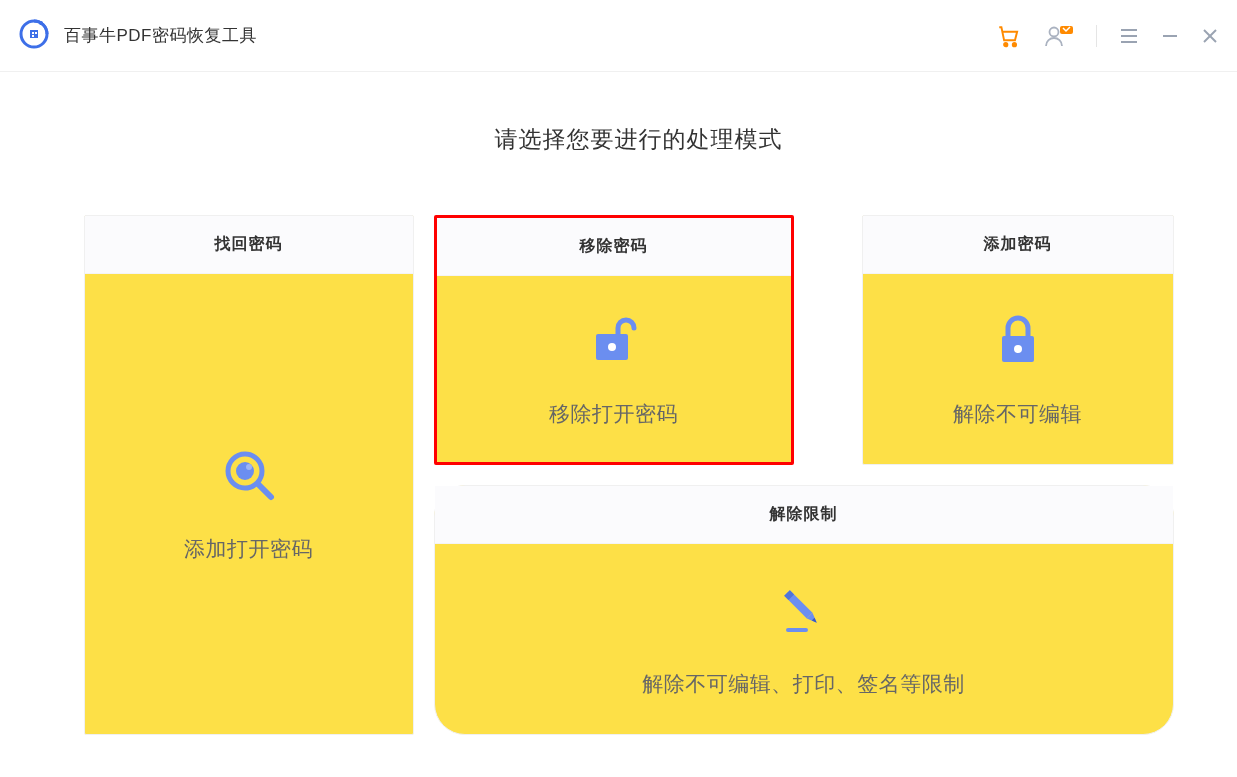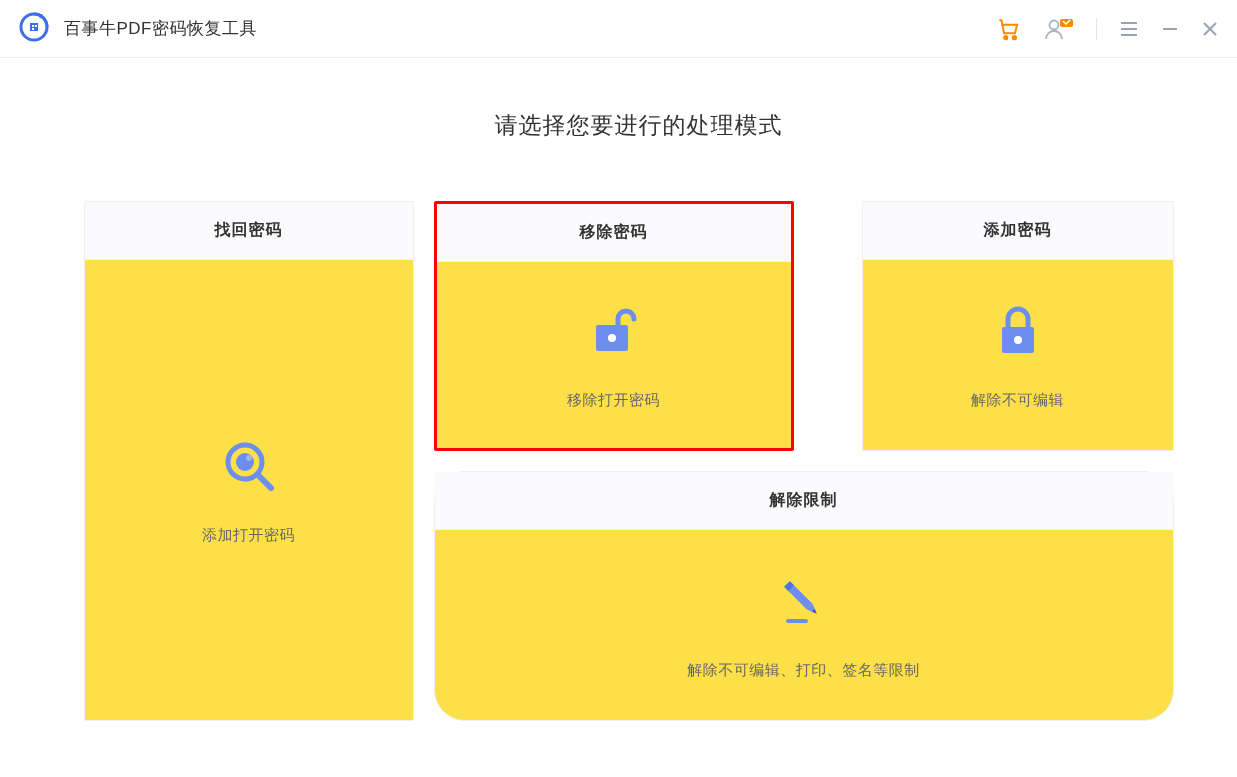--- a/index.html
+++ b/index.html
@@ -4,21 +4,21 @@
   <style>
     * { margin: 0; padding: 0; box-sizing: border-box; }
     body {
       font-family: "Microsoft YaHei", "PingFang SC", -apple-system, sans-serif;
       background: #fff;
       width: 1237px;
       height: 777px;
       overflow: hidden;
     }
     .titlebar {
-      height: 58px;
+      height: 72px;
       display: flex;
       align-items: center;
       padding: 3px 18px;
       border-bottom: 1px solid #f0f0f0;
     }
     .logo-wrap { display: flex; align-items: center; gap: 14px; }
     .app-title { font-size: 17px; color: #333; font-weight: 500; letter-spacing: 0.5px; }
     .titlebar-spacer { flex: 1; }
     .titlebar-actions { display: flex; align-items: center; gap: 22px; }
     .icon-btn { cursor: pointer; display: flex; align-items: center; justify-content: center; }
@@ -56,21 +56,21 @@
       letter-spacing: 1px;
     }
     .card-body {
       flex: 1;
       display: flex;
       flex-direction: column;
       align-items: center;
       justify-content: center;
       gap: 26px;
     }
-    .card-desc { font-size: 15px; color: #666; letter-spacing: 0.5px; text-align: right; }
+    .card-desc { font-size: 21px; color: #666; letter-spacing: 0.5px; text-align: right; }
 
     .recover-card { grid-row: 1 / 3; grid-column: 1; }
     .remove-card { grid-row: 1; grid-column: 2; border: 3px solid #ff0000; }
     .add-card { grid-row: 1; grid-column: 3; margin-left: 48px; }
     .restrict-card { grid-row: 2; grid-column: 2 / 4; border-radius: 31px; }
   </style>
 </head>
 <body>
 
 <div class="titlebar">

